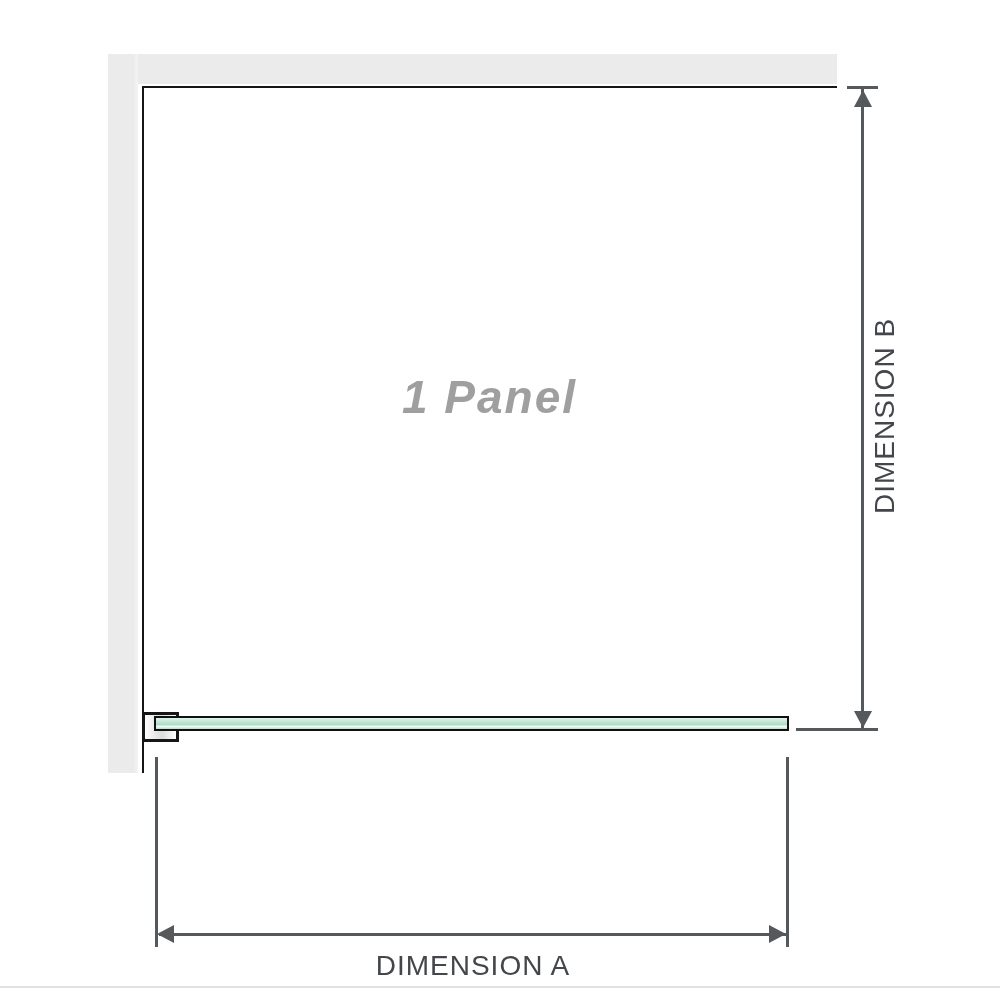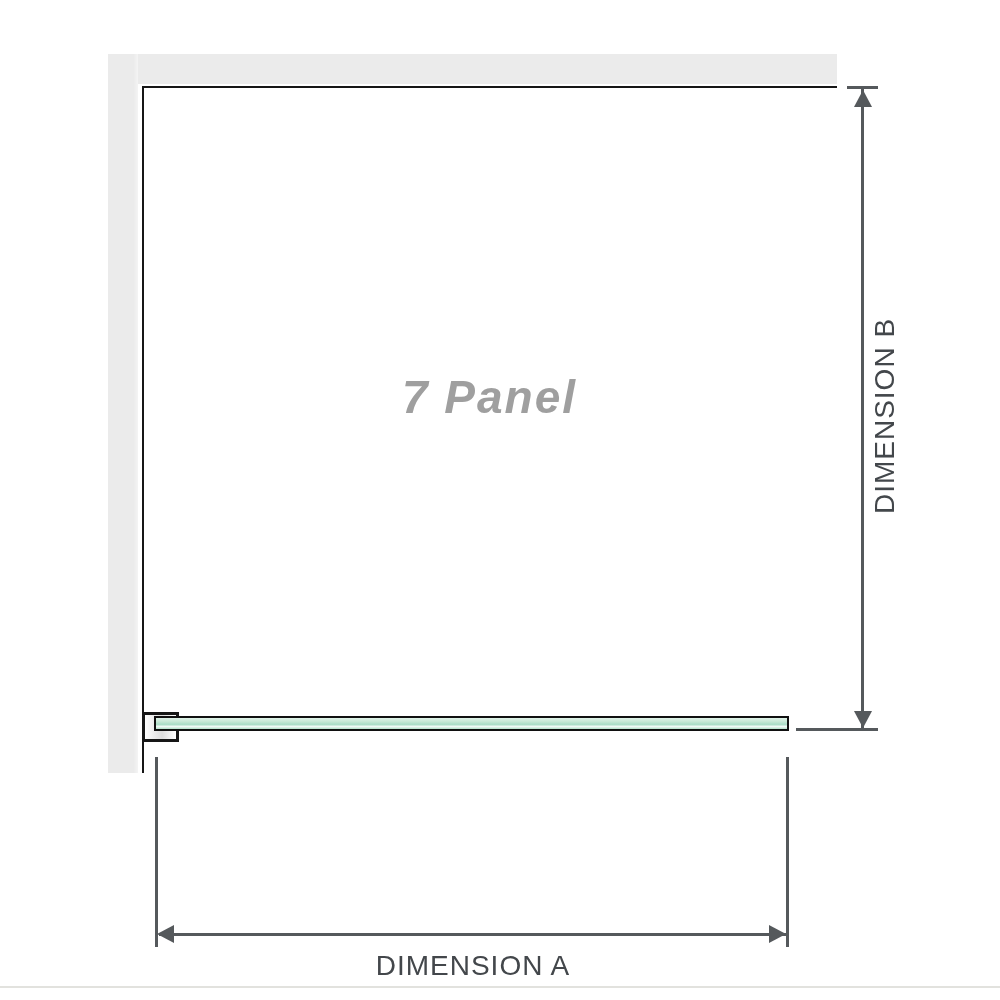--- a/index.html
+++ b/index.html
@@ -133,21 +133,21 @@
 </head>
 <body>
 
 <div class="stage">
 
   <div class="abs wall-top"></div>
   <div class="abs wall-left"></div>
 
   <div class="abs enclosure"></div>
 
-  <div class="abs panel-label">7 Panel</div>
+  <div class="abs panel-label">1 Panel</div>
 
   <div class="abs bracket"></div>
   <div class="abs glass"></div>
 
   <div class="abs dim dimb-tick-top"></div>
   <div class="abs dim dimb-line"></div>
   <div class="abs tri tri-up"></div>
   <div class="abs tri tri-down"></div>
   <div class="abs dim dimb-tick-bottom"></div>
   <div class="abs dim-label dimb-label">DIMENSION B</div>

